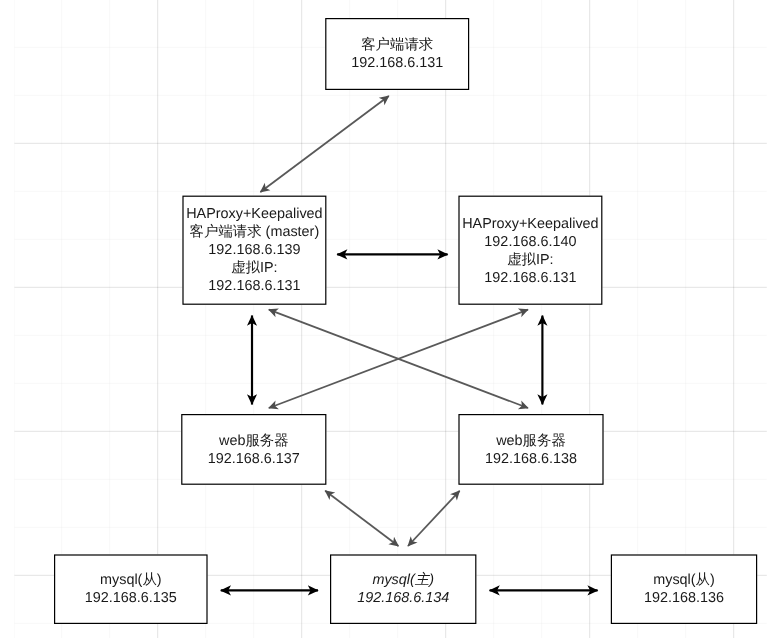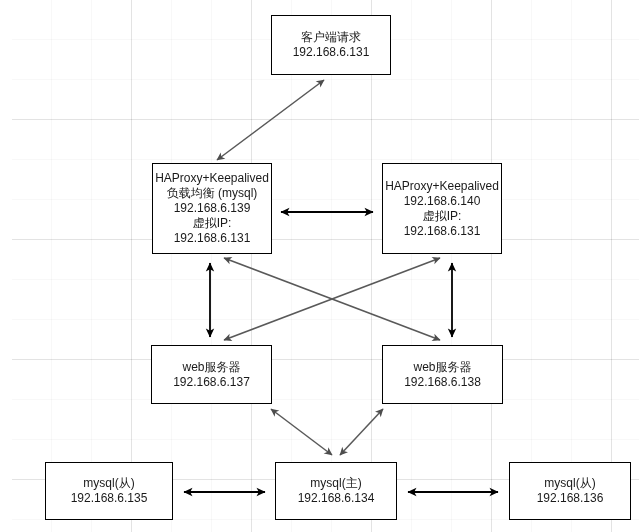--- a/index.html
+++ b/index.html
@@ -51,21 +51,21 @@
   .node .line {
     display: block;
     white-space: nowrap;
   }
   #n-client   { left: 259px; top: 15px;  width: 120px; height: 60px; }
   #n-master   { left: 140px; top: 163px; width: 120px; height: 91px; }
   #n-backup   { left: 370px; top: 163px; width: 120px; height: 91px; }
   #n-web1     { left: 139px; top: 345px; width: 121px; height: 59px; }
   #n-web2     { left: 370px; top: 345px; width: 121px; height: 59px; }
   #n-mysql-s1 { left: 33px;  top: 462px; width: 128px; height: 58px; }
-  #n-mysql-m  { left: 263px; top: 462px; width: 122px; height: 58px; }
+  #n-mysql-m  { left: 263px; top: 462px; width: 122px; height: 58px; font-style: italic; }
   #n-mysql-s2 { left: 497px; top: 462px; width: 122px; height: 58px; }
 </style>
 </head>
 <body>
 
 <div id="canvas">
 
   <svg id="edges" viewBox="0 0 639 532" xmlns="http://www.w3.org/2000/svg">
     <defs>
       <marker id="ah-gray" markerWidth="9" markerHeight="9" refX="8" refY="4.5" orient="auto" markerUnits="userSpaceOnUse">
@@ -103,21 +103,21 @@
     <line x1="396" y1="492" x2="486" y2="492" stroke="#000000" stroke-width="1.8" marker-end="url(#ah-black)" marker-start="url(#ah-black-start)"></line>
   </svg>
 
   <div class="node" id="n-client">
     <span class="line">客户端请求</span>
     <span class="line">192.168.6.131</span>
   </div>
 
   <div class="node" id="n-master">
     <span class="line">HAProxy+Keepalived</span>
-    <span class="line">负载均衡 (mysql)</span>
+    <span class="line">客户端请求 (master)</span>
     <span class="line">192.168.6.139</span>
     <span class="line">虚拟IP:</span>
     <span class="line">192.168.6.131</span>
   </div>
 
   <div class="node" id="n-backup">
     <span class="line">HAProxy+Keepalived</span>
     <span class="line">192.168.6.140</span>
     <span class="line">虚拟IP:</span>
     <span class="line">192.168.6.131</span>

